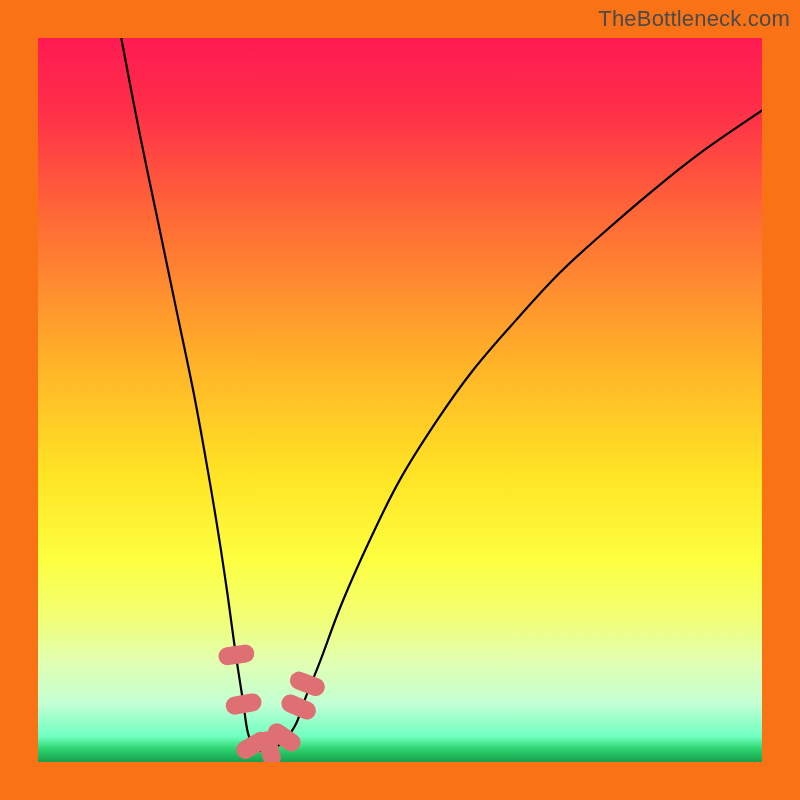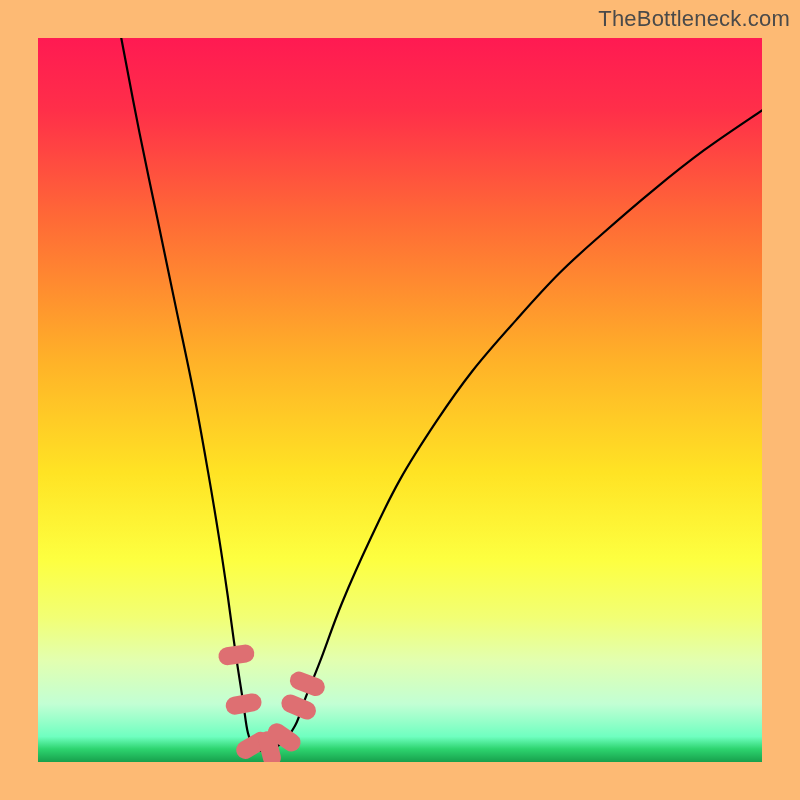--- a/index.html
+++ b/index.html
@@ -9,21 +9,21 @@
     height: 800px;
     background: #000;
     overflow: hidden;
     font-family: Arial, Helvetica, sans-serif;
   }
   .frame {
     position: absolute;
     left: 0; top: 0;
     width: 800px;
     height: 800px;
-    background: #fdba74;
+    background: #f97316;
   }
   .plot {
     position: absolute;
     left: 38px;
     top: 38px;
     width: 724px;
     height: 724px;
     overflow: hidden;
   }
   .watermark {

